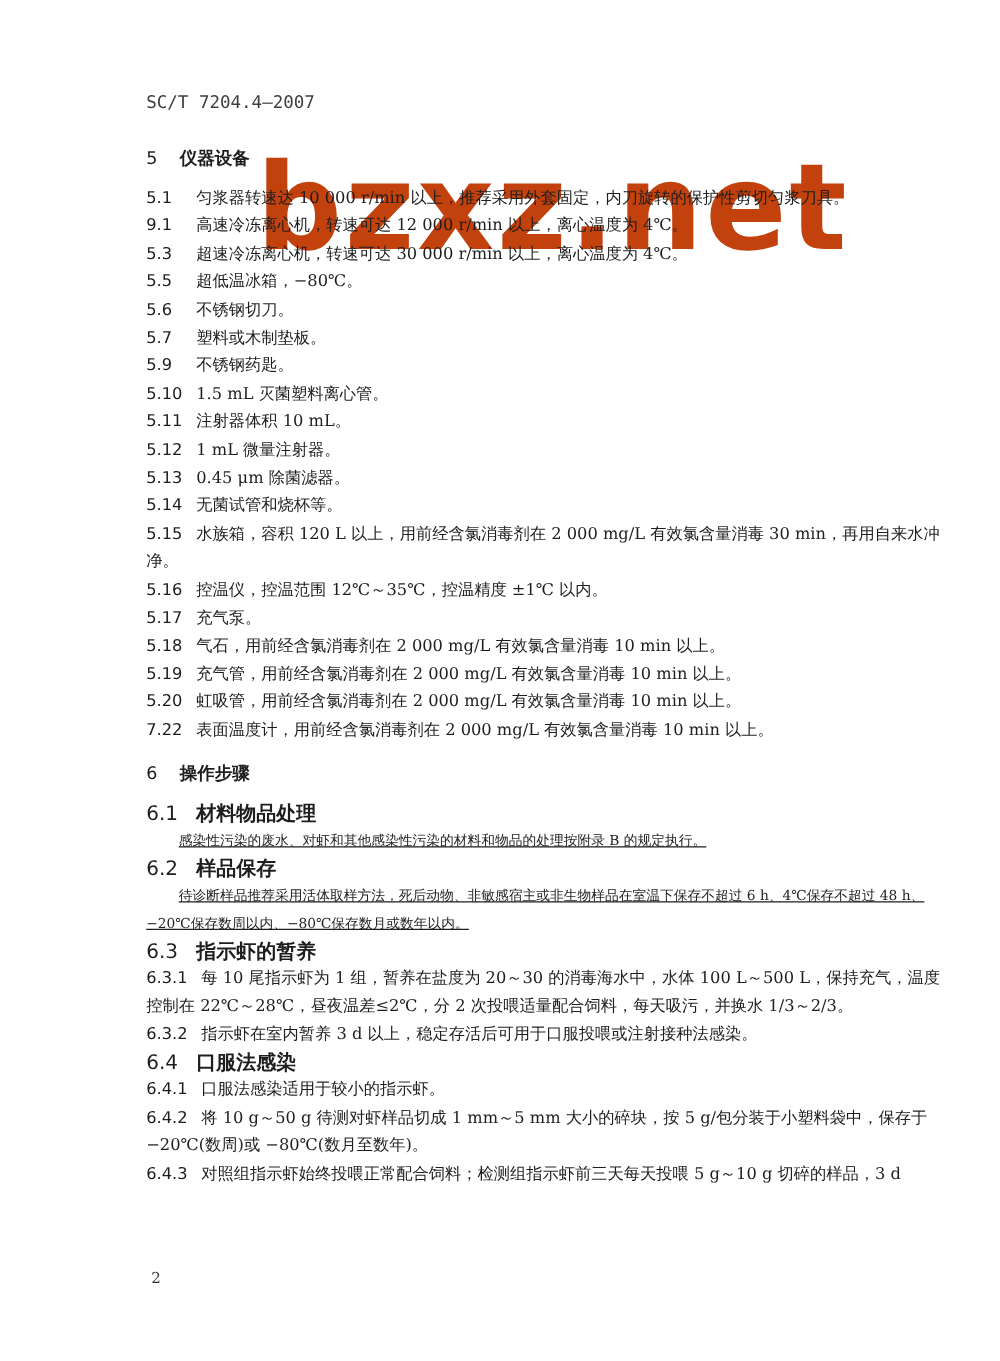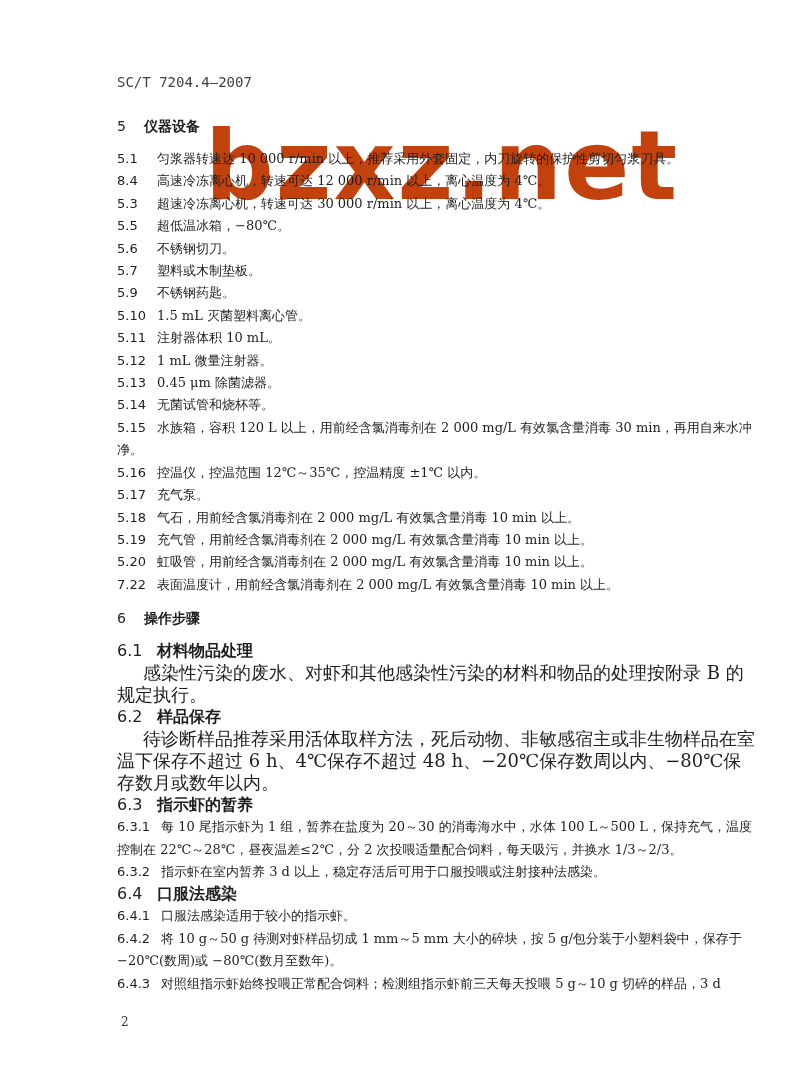--- a/index.html
+++ b/index.html
@@ -31,21 +31,21 @@
       display: inline-block; min-width: 34px; margin-right: 6px;
       font-family: "DejaVu Sans", "Liberation Sans", sans-serif; font-size: 13px;
     }
     .item.wrap { white-space: normal; }
     .item.sub .num { min-width: 38px; }
     .subhead {
       font-family: "DejaVu Sans", "Liberation Sans", sans-serif;
       font-size: 16px; font-weight: bold; line-height: 22px;
     }
     .subhead .num { display: inline-block; min-width: 34px; margin-right: 6px; font-weight: normal; }
-    .para { font-size: 18px; line-height: 22px; text-indent: 26px; }
+    .para { font-size: 11px; line-height: 22px; text-indent: 26px; text-decoration: underline; }
     .page-num {
       position: absolute; left: 121px; top: 1015px; font-size: 12px; color: #333;
     }
   </style>
 </head>
 <body>
 
 <div class="page">
   <div class="watermark">bzxz.net</div>
 
@@ -53,21 +53,21 @@
 
   <div class="content">
 
     <div class="section-title" style="margin-top:8px;">
       <span class="num">5</span>
       <span>仪器设备</span>
     </div>
 
     <div style="margin-top:12px;">
       <div class="item"><span class="num">5.1</span><span>匀浆器转速达 10 000 r/min 以上，推荐采用外套固定，内刀旋转的保护性剪切匀浆刀具。</span></div>
-      <div class="item"><span class="num">8.4</span><span>高速冷冻离心机，转速可达 12 000 r/min 以上，离心温度为 4℃。</span></div>
+      <div class="item"><span class="num">9.1</span><span>高速冷冻离心机，转速可达 12 000 r/min 以上，离心温度为 4℃。</span></div>
       <div class="item"><span class="num">5.3</span><span>超速冷冻离心机，转速可达 30 000 r/min 以上，离心温度为 4℃。</span></div>
       <div class="item"><span class="num">5.5</span><span>超低温冰箱，−80℃。</span></div>
       <div class="item"><span class="num">5.6</span><span>不锈钢切刀。</span></div>
       <div class="item"><span class="num">5.7</span><span>塑料或木制垫板。</span></div>
       <div class="item"><span class="num">5.9</span><span>不锈钢药匙。</span></div>
       <div class="item"><span class="num">5.10</span><span>1.5 mL 灭菌塑料离心管。</span></div>
       <div class="item"><span class="num">5.11</span><span>注射器体积 10 mL。</span></div>
       <div class="item"><span class="num">5.12</span><span>1 mL 微量注射器。</span></div>
       <div class="item"><span class="num">5.13</span><span>0.45 μm 除菌滤器。</span></div>
       <div class="item"><span class="num">5.14</span><span>无菌试管和烧杯等。</span></div>

